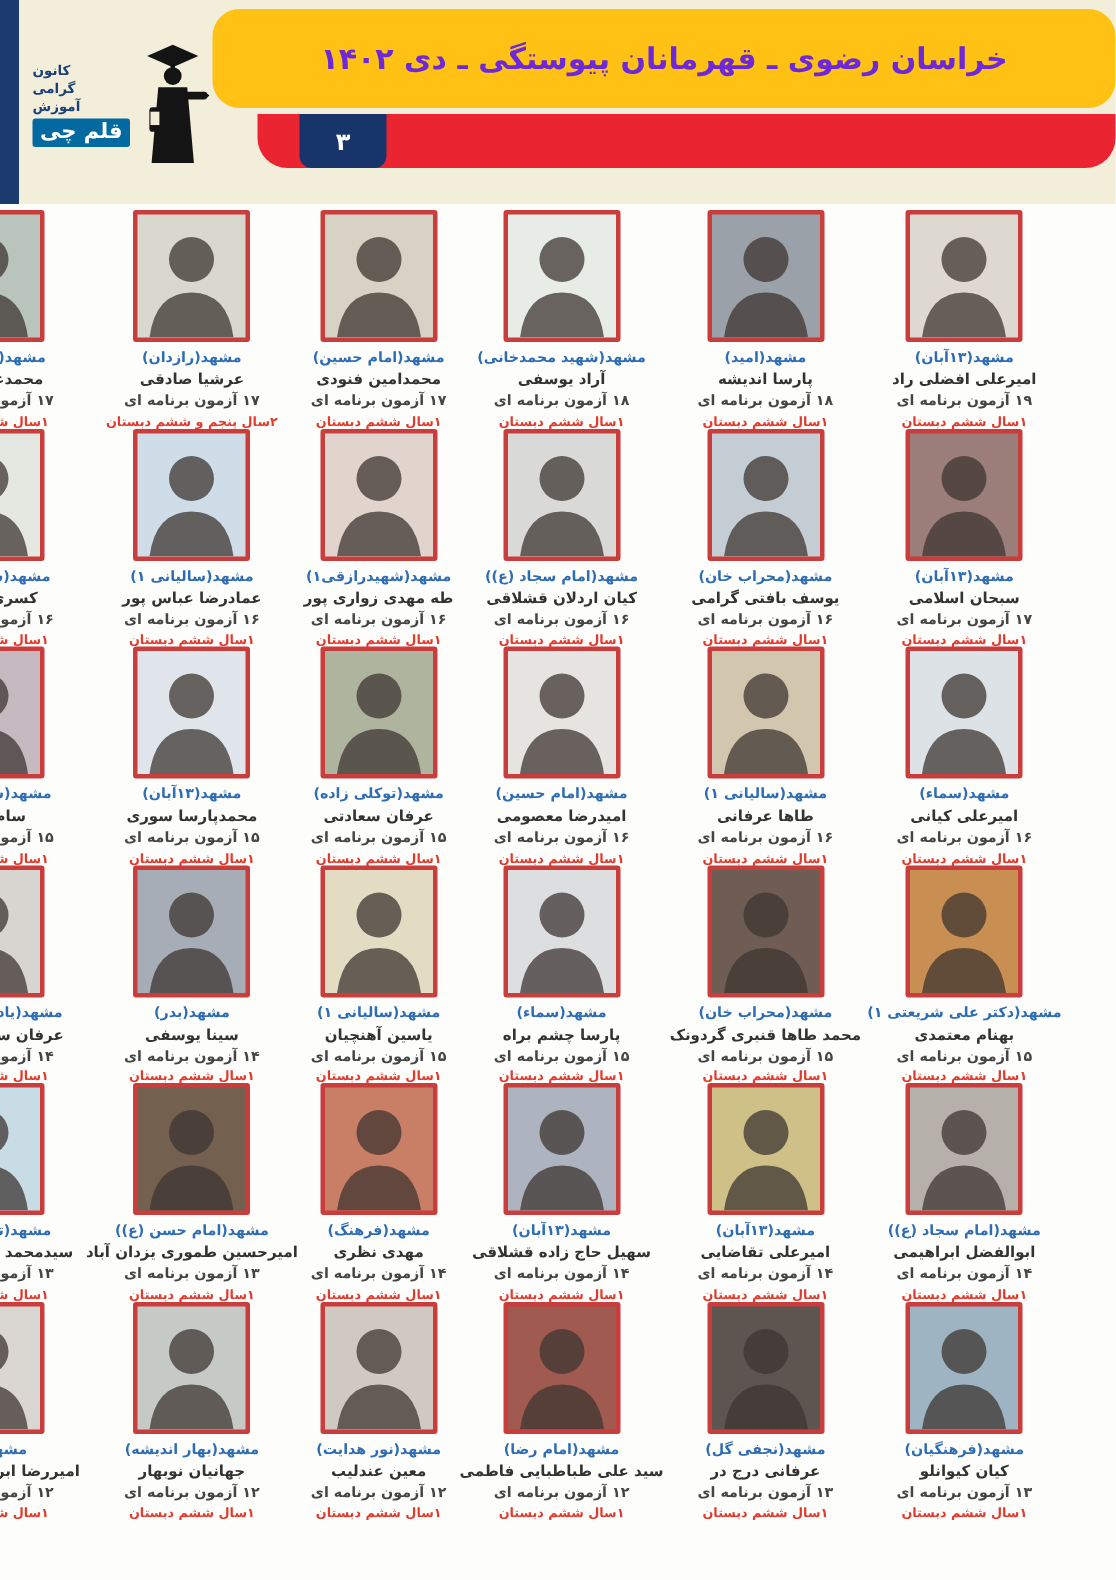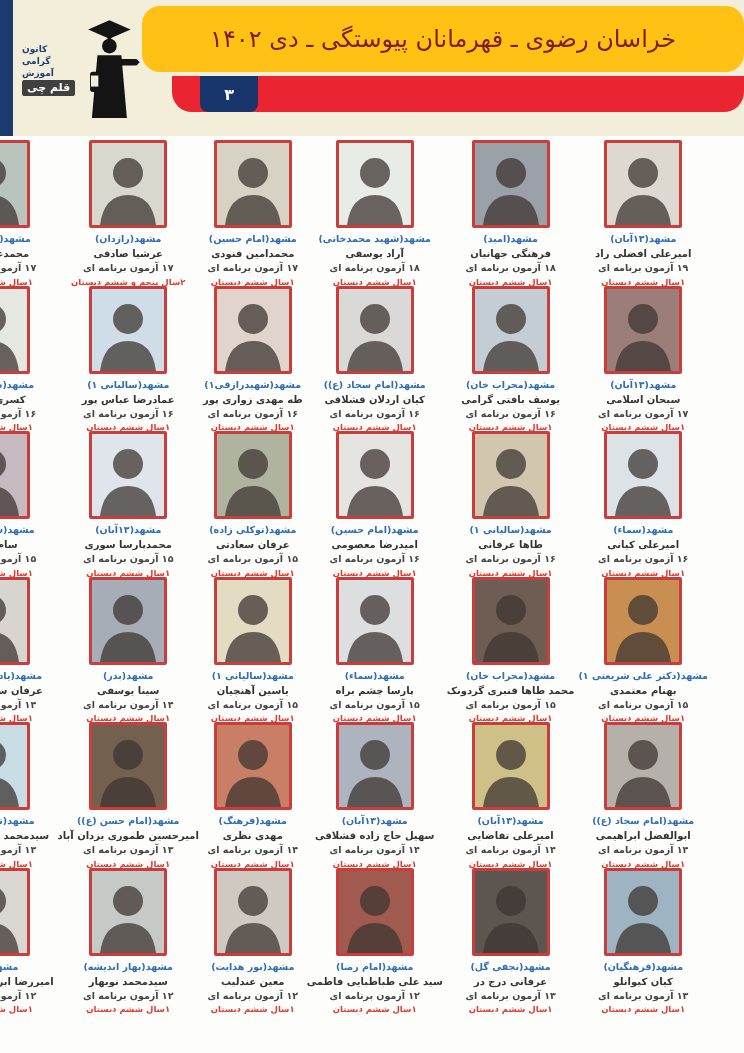--- a/index.html
+++ b/index.html
@@ -9,28 +9,28 @@
     position:relative; width:744px; height:1053px; margin:0 auto;
     background:#fdfdfb; overflow:hidden; direction:rtl;
   }
   
   .top-band { position:absolute; left:0; top:0; width:744px; height:136px; background:#f2eeda; }
   .navy-strip { position:absolute; left:0; top:0; width:13px; height:136px; background:#1b3a6e; }
   .logo-block { position:absolute; left:22px; top:10px; width:118px; height:120px; display:flex; flex-direction:row-reverse; align-items:center; justify-content:center; gap:4px; direction:ltr; }
   .logo-fig { width:66px; height:112px; }
   .logo-text { display:flex; flex-direction:column; gap:2px; }
   .logo-line { color:#1c3f77; font-size:9px; font-weight:bold; white-space:nowrap; }
-  .logo-badge { background:#404040; color:#fff; font-size:11px; font-weight:bold; padding:1px 5px 2px; border-radius:2px; white-space:nowrap; }
+  .logo-badge { background:#0369a1; color:#fff; font-size:14px; font-weight:bold; padding:1px 5px 2px; border-radius:2px; white-space:nowrap; }
   
   .banner-yellow {
     position:absolute; left:142px; right:0; top:6px; height:66px;
     background:#ffc214; border-radius:18px;
     display:flex; align-items:center; justify-content:center;
   }
-  .banner-yellow .title { color:#7f1d1d; font-size:24px; font-weight:normal; letter-spacing:0; }
+  .banner-yellow .title { color:#6d28d9; font-size:20px; font-weight:bold; letter-spacing:0; }
   .banner-red {
     position:absolute; left:172px; right:0; top:76px; height:36px;
     background:#ea2430; border-radius:0 0 20px 20px;
     display:flex; align-items:center; justify-content:center;
   }
   .banner-red .subtitle { color:#17356b; font-size:19px; font-weight:bold; }
   .page-num-box {
     position:absolute; left:28px; top:0; width:58px; height:36px;
     background:#17356b; border-radius:0 0 8px 8px;
     display:flex; align-items:center; justify-content:center;
@@ -105,21 +105,21 @@
   </div>
 
   <div class="card">
     <div class="photo" style="background: rgb(154, 161, 169);">
       <svg viewBox="0 0 72 82" xmlns="http://www.w3.org/2000/svg">
         <circle cx="36" cy="30" r="15" fill="rgba(62,54,50,0.75)"></circle>
         <path d="M8 82 Q12 52 36 52 Q60 52 64 82 Z" fill="rgba(62,54,50,0.75)"></path>
       </svg>
     </div>
     <div class="school">مشهد(امید)</div>
-    <div class="sname">فرهنگی جهانیان</div>
+    <div class="sname">پارسا اندیشه</div>
     <div class="tests">۱۸ آزمون برنامه ای</div>
     <div class="years">۱سال ششم دبستان</div>
   </div>
 
   <div class="card">
     <div class="photo" style="background: rgb(231, 236, 230);">
       <svg viewBox="0 0 72 82" xmlns="http://www.w3.org/2000/svg">
         <circle cx="36" cy="30" r="15" fill="rgba(62,54,50,0.75)"></circle>
         <path d="M8 82 Q12 52 36 52 Q60 52 64 82 Z" fill="rgba(62,54,50,0.75)"></path>
       </svg>
@@ -534,21 +534,21 @@
   </div>
 
   <div class="card">
     <div class="photo" style="background: rgb(198, 202, 198);">
       <svg viewBox="0 0 72 82" xmlns="http://www.w3.org/2000/svg">
         <circle cx="36" cy="30" r="15" fill="rgba(62,54,50,0.75)"></circle>
         <path d="M8 82 Q12 52 36 52 Q60 52 64 82 Z" fill="rgba(62,54,50,0.75)"></path>
       </svg>
     </div>
     <div class="school">مشهد(بهار اندیشه)</div>
-    <div class="sname">سیدمحمد نوبهار</div>
+    <div class="sname">جهانیان نوبهار</div>
     <div class="tests">۱۲ آزمون برنامه ای</div>
     <div class="years">۱سال ششم دبستان</div>
   </div>
 
   <div class="card">
     <div class="photo" style="background: rgb(218, 214, 210);">
       <svg viewBox="0 0 72 82" xmlns="http://www.w3.org/2000/svg">
         <circle cx="36" cy="30" r="15" fill="rgba(62,54,50,0.75)"></circle>
         <path d="M8 82 Q12 52 36 52 Q60 52 64 82 Z" fill="rgba(62,54,50,0.75)"></path>
       </svg>

